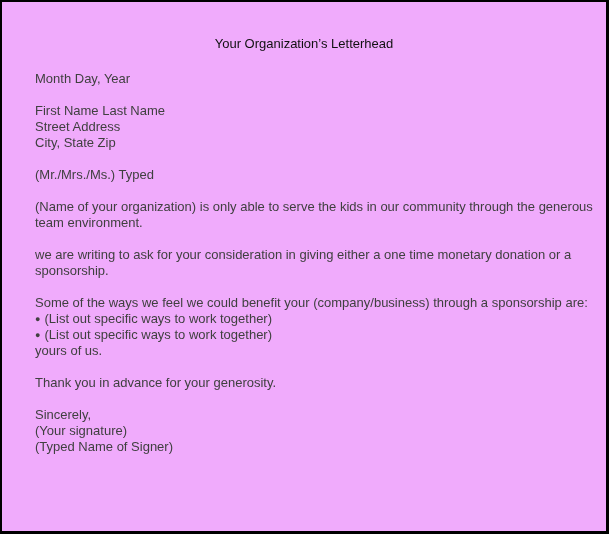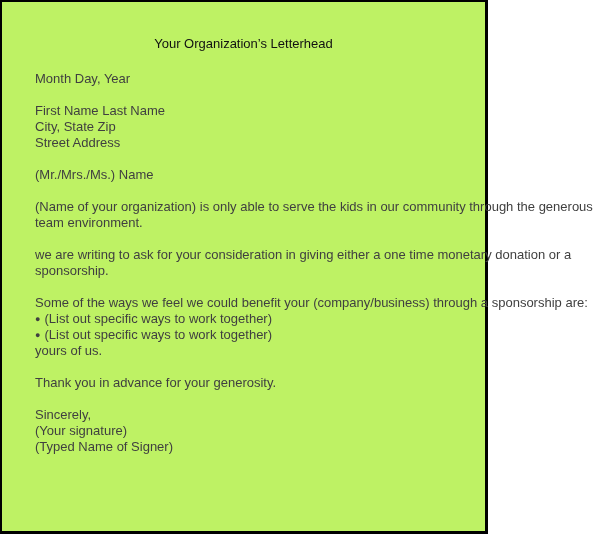--- a/index.html
+++ b/index.html
@@ -1,24 +1,24 @@
 <!DOCTYPE html>
 <html><head>
   <meta charset="utf-8">
   <style>
     html, body { margin: 0; padding: 0; background: #ffffff; }
     body { width: 614px; height: 534px; overflow: hidden; }
     .page {
       position: relative;
       box-sizing: border-box;
-      width: 488px; height: 534px;
+      width: 609px; height: 534px;
       border: 2px solid #000000;
       border-right-width: 3px;
       border-bottom-width: 3px;
-      background: #bef264;
+      background: #f0abfc;
       font-family: "Liberation Sans", sans-serif;
       font-size: 13px;
       line-height: 16px;
       color: #404040;
     }
     .letterhead {
       position: absolute;
       left: 0; right: 0; top: 34px;
       text-align: center;
       color: #111111;
@@ -37,26 +37,26 @@
 
 <div class="page">
   <div class="letterhead">Your Organization’s Letterhead</div>
 
   <div class="body">
     <span class="line">Month Day, Year</span>
     <div class="gap"></div>
 
     <div>
       <span class="line">First Name Last Name</span>
+      <span class="line">Street Address</span>
       <span class="line">City, State Zip</span>
-      <span class="line">Street Address</span>
     </div>
     <div class="gap"></div>
 
-    <span class="line">(Mr./Mrs./Ms.) Name</span>
+    <span class="line">(Mr./Mrs./Ms.) Typed</span>
     <div class="gap"></div>
 
     <div>
       <span class="line">(Name of your organization) is only able to serve the kids in our community through the generous</span>
       <span class="line">team environment.</span>
     </div>
     <div class="gap"></div>
 
     <div>
       <span class="line">we are writing to ask for your consideration in giving either a one time monetary donation or a</span>

